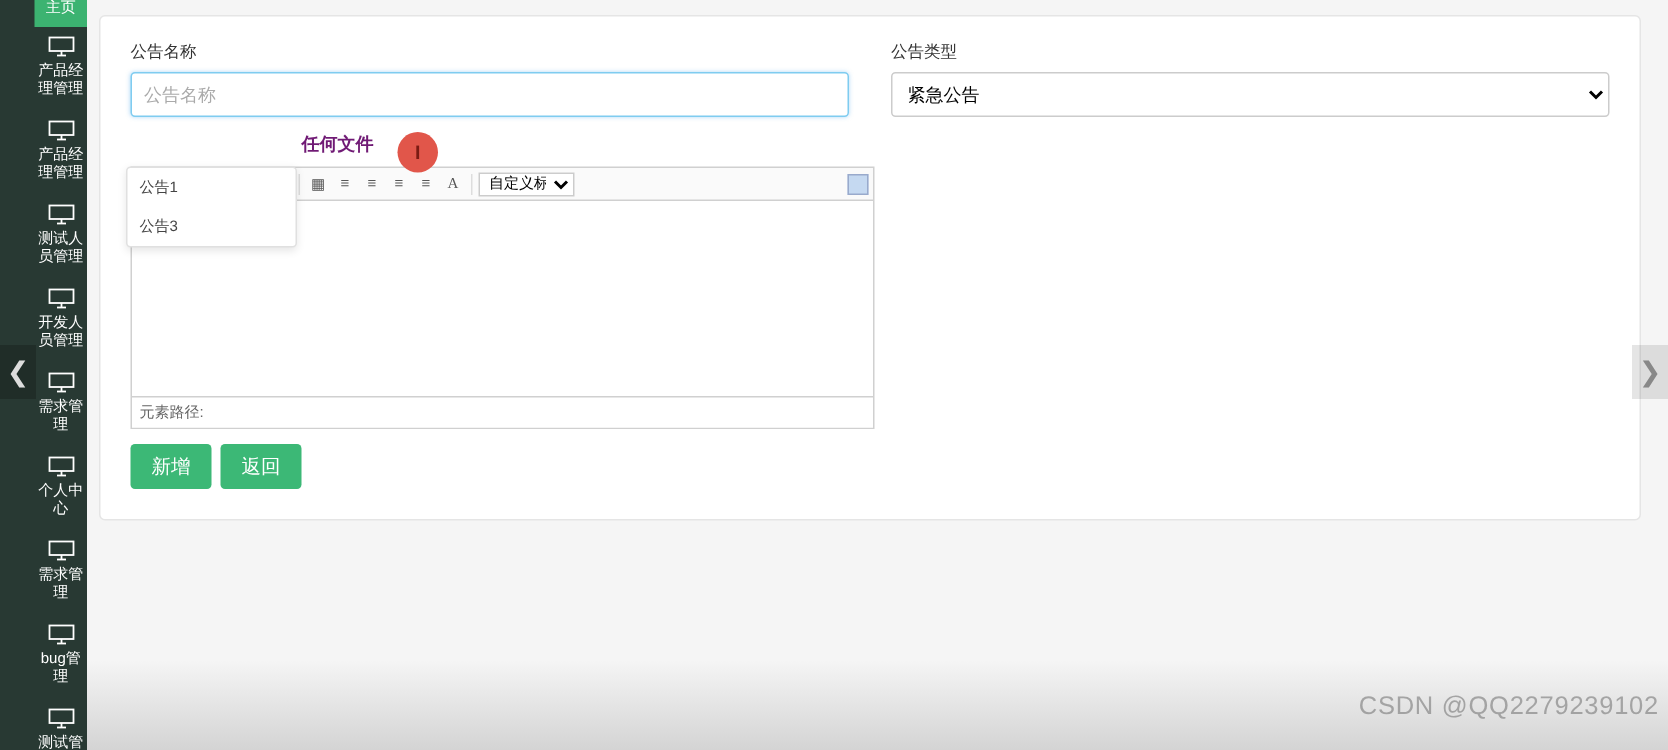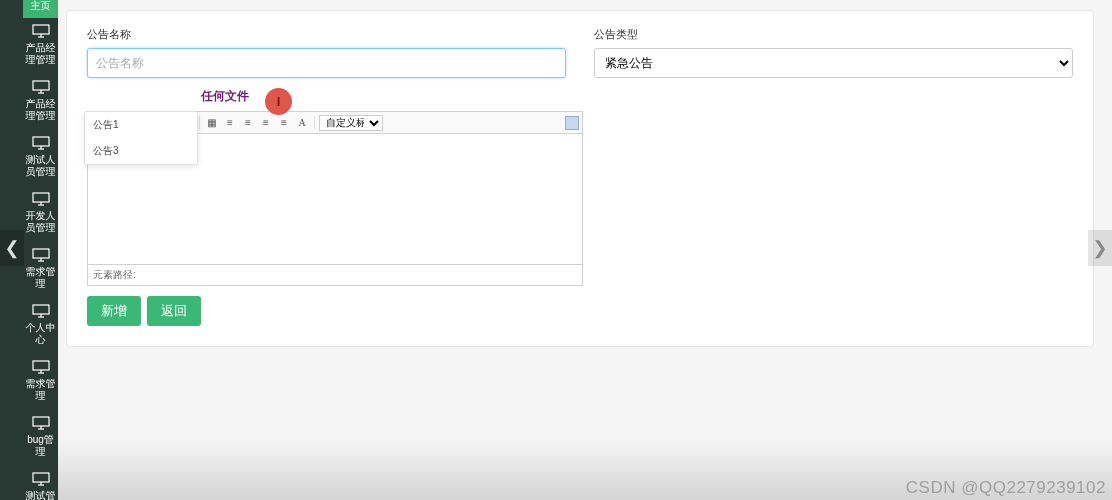--- a/index.html
+++ b/index.html
@@ -38,21 +38,21 @@
 .editor-body { height: 130px; background: #fff; }
 .editor-footer { font-size: 10px; color: #666; padding: 3px 5px; border-top: 1px solid #d0d0d0; background: #fff; }
 
 .actions { margin-top: 10px; display: flex; gap: 6px; }
 .btn { height: 30px; padding: 0 14px; border: none; border-radius: 3px; background: #3cb876; color: #fff; font-size: 13px; cursor: pointer; }
 
 .nav-arrow { position: absolute; top: 230px; width: 24px; height: 36px; background: rgba(0,0,0,0.1); color: #888; display: flex; align-items: center; justify-content: center; font-size: 18px; cursor: pointer; z-index: 40; }
 .nav-left { left: 0; color:#ddd; background: rgba(0,0,0,0.2);}
 .nav-right { right: 0; }
 
-.watermark { position: absolute; right: 6px; bottom: 2px; font-size: 17px; color: rgba(120,120,120,0.6); letter-spacing: 0.5px; }
+.watermark { position: absolute; right: 6px; bottom: 19px; font-size: 17px; color: rgba(120,120,120,0.6); letter-spacing: 0.5px; }
 .bottom-fade { position: absolute; left:58px; right:0; bottom:0; height:60px; background: linear-gradient(to top, rgba(150,150,150,0.35), transparent); pointer-events:none;}
 
 .monitor-svg { stroke: #fff; stroke-width: 1.2; fill: none; }
 </style>
 </head>
 <body>
 
 <div class="sidebar">
   <div class="sidebar-item home">
     <span class="lbl">主页</span>

